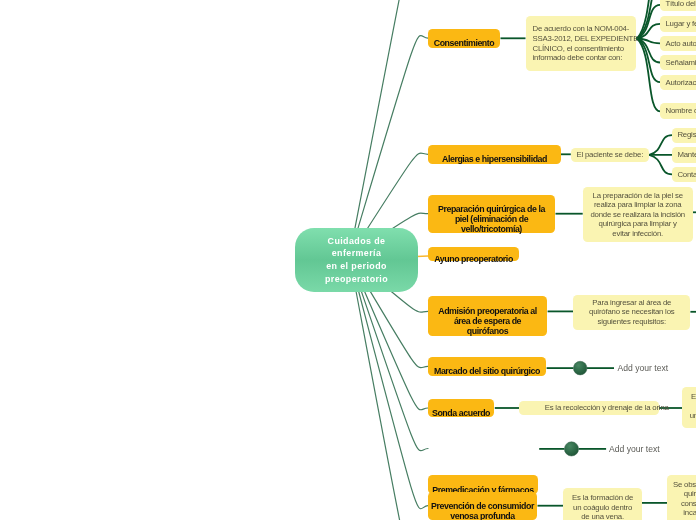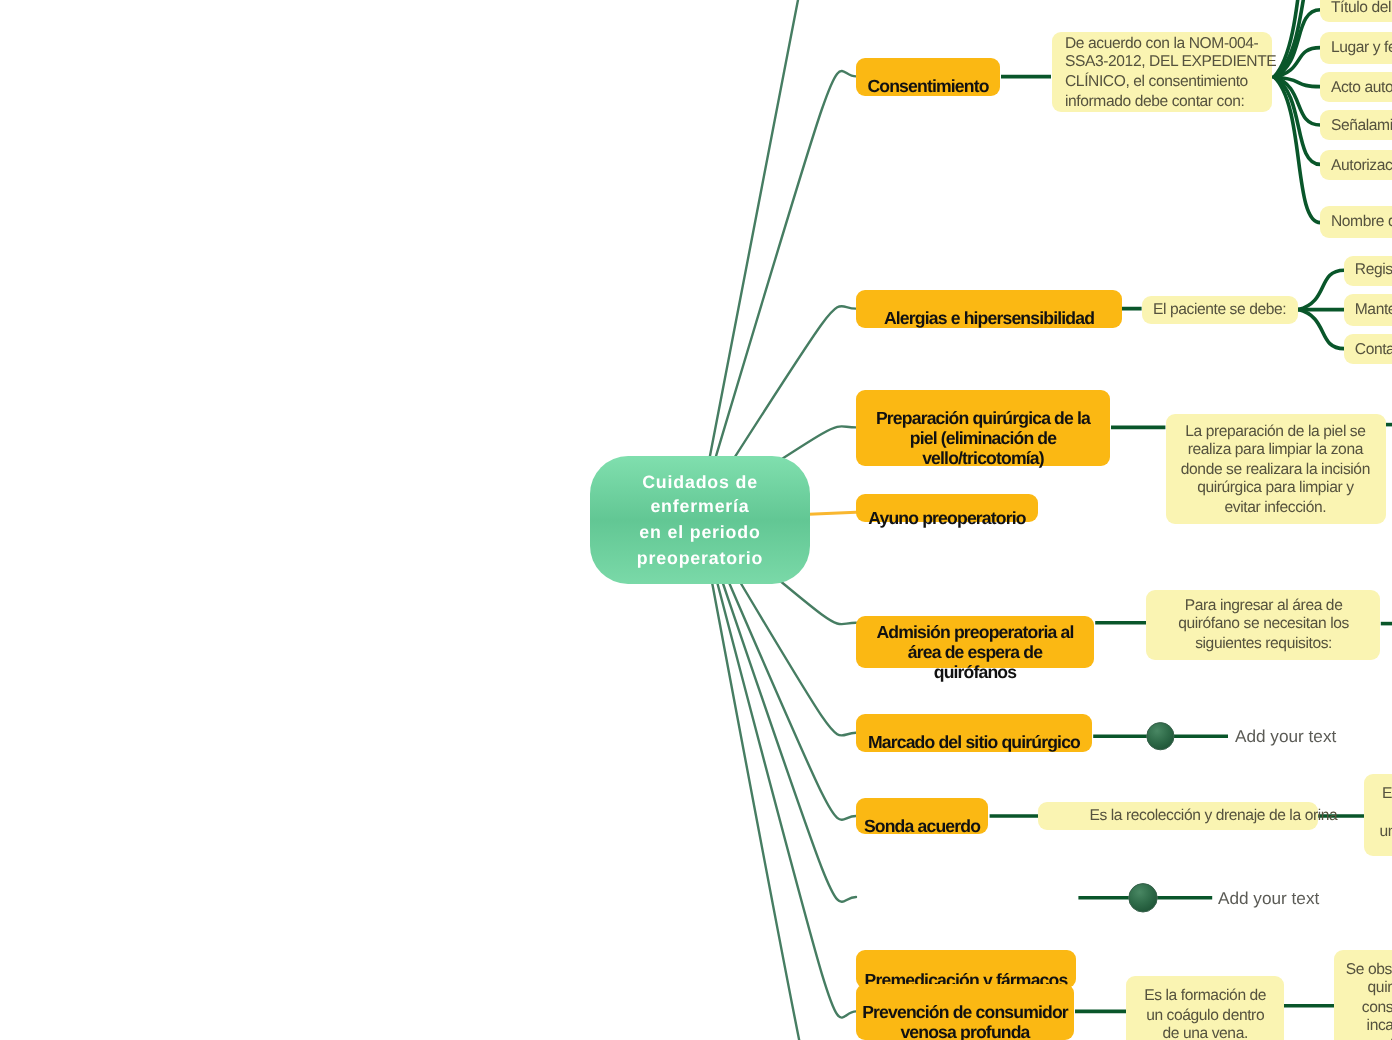--- a/index.html
+++ b/index.html
@@ -77,47 +77,47 @@
         <stop offset="55%" stop-color="#2e6a48"></stop>
         <stop offset="100%" stop-color="#1d5235"></stop>
       </radialGradient>
     </defs>
     <g id="dots">
       <circle cx="580.2" cy="368.1" r="6.8" fill="url(#dotgrad)" stroke="#37604a" stroke-width="0.5"></circle>
       <circle cx="571.5" cy="448.9" r="7.1" fill="url(#dotgrad)" stroke="#37604a" stroke-width="0.5"></circle>
     </g>
   </svg>
 
-  <div class="node root" style="left:295px;top:228px;width:110px;height:64px;">Cuidados de
+  <div class="node root" style="left:295px;top:228px;width:123px;height:64px;">Cuidados de
 enfermería
 en el periodo
 preoperatorio</div>
 
   <div class="node topic" style="left:428px;top:29px;width:72px;height:18.5px;">Consentimiento</div>
   <div class="node topic" style="left:428px;top:144.8px;width:133px;height:19px;">Alergias e hipersensibilidad</div>
   <div class="node topic" style="left:428px;top:194.7px;width:127px;height:38px;">Preparación quirúrgica de la
 piel (eliminación de
 vello/tricotomía)</div>
   <div class="node topic" style="left:428px;top:246.7px;width:91px;height:14px;">Ayuno preoperatorio</div>
-  <div class="node topic" style="left:428px;top:308px;width:119px;height:26px;">Admisión preoperatoria al
+  <div class="node topic" style="left:428px;top:296px;width:119px;height:40px;">Admisión preoperatoria al
 área de espera de
 quirófanos</div>
   <div class="node topic" style="left:428px;top:357.2px;width:118px;height:18.4px;">Marcado del sitio quirúrgico</div>
   <div class="node topic" style="left:428px;top:399.1px;width:66px;height:17.8px;">Sonda acuerdo</div>
   <div class="node topic" style="left:428px;top:439.3px;width:110px;height:18.4px;margin-top:36px;">Premedicación y fármacos</div>
   <div class="node topic" style="left:428px;top:491.7px;width:109px;height:28px;">Prevención de consumidor
 venosa profunda</div>
 
-  <div class="node note" style="left:525.5px;top:16px;width:110px;height:40px;text-align:left;
+  <div class="node note" style="left:525.5px;top:16px;width:110px;height:55px;text-align:left;
               justify-content:flex-start;padding:0 7px;">De acuerdo con la NOM-004-
 SSA3-2012, DEL EXPEDIENTE
 CLÍNICO, el consentimiento
 informado debe contar con:</div>
   <div class="node note" style="left:570.8px;top:147.7px;width:78px;height:14.3px;">El paciente se debe:</div>
-  <div class="node note" style="left:582.7px;top:187.2px;width:110px;height:54.5px;margin-top:20px;">La preparación de la piel se
+  <div class="node note" style="left:582.7px;top:187.2px;width:110px;height:54.5px;">La preparación de la piel se
 realiza para limpiar la zona
 donde se realizara la incisión
 quirúrgica para limpiar y
 evitar infección.</div>
   <div class="node note" style="left:573.3px;top:294.6px;width:117px;height:35.3px;">Para ingresar al área de
 quirófano se necesitan los
 siguientes requisitos:</div>
   <div class="node plain" style="left:617.5px;top:360.1px;width:80px;height:16px;justify-content:flex-start;">Add your text</div>
   <div class="node note" style="left:519.2px;top:400.6px;width:140px;height:14.7px;padding-left:35px;">Es la recolección y drenaje de la orina</div>
   <div class="node plain" style="left:609px;top:440.9px;width:80px;height:16px;justify-content:flex-start;">Add your text</div>

